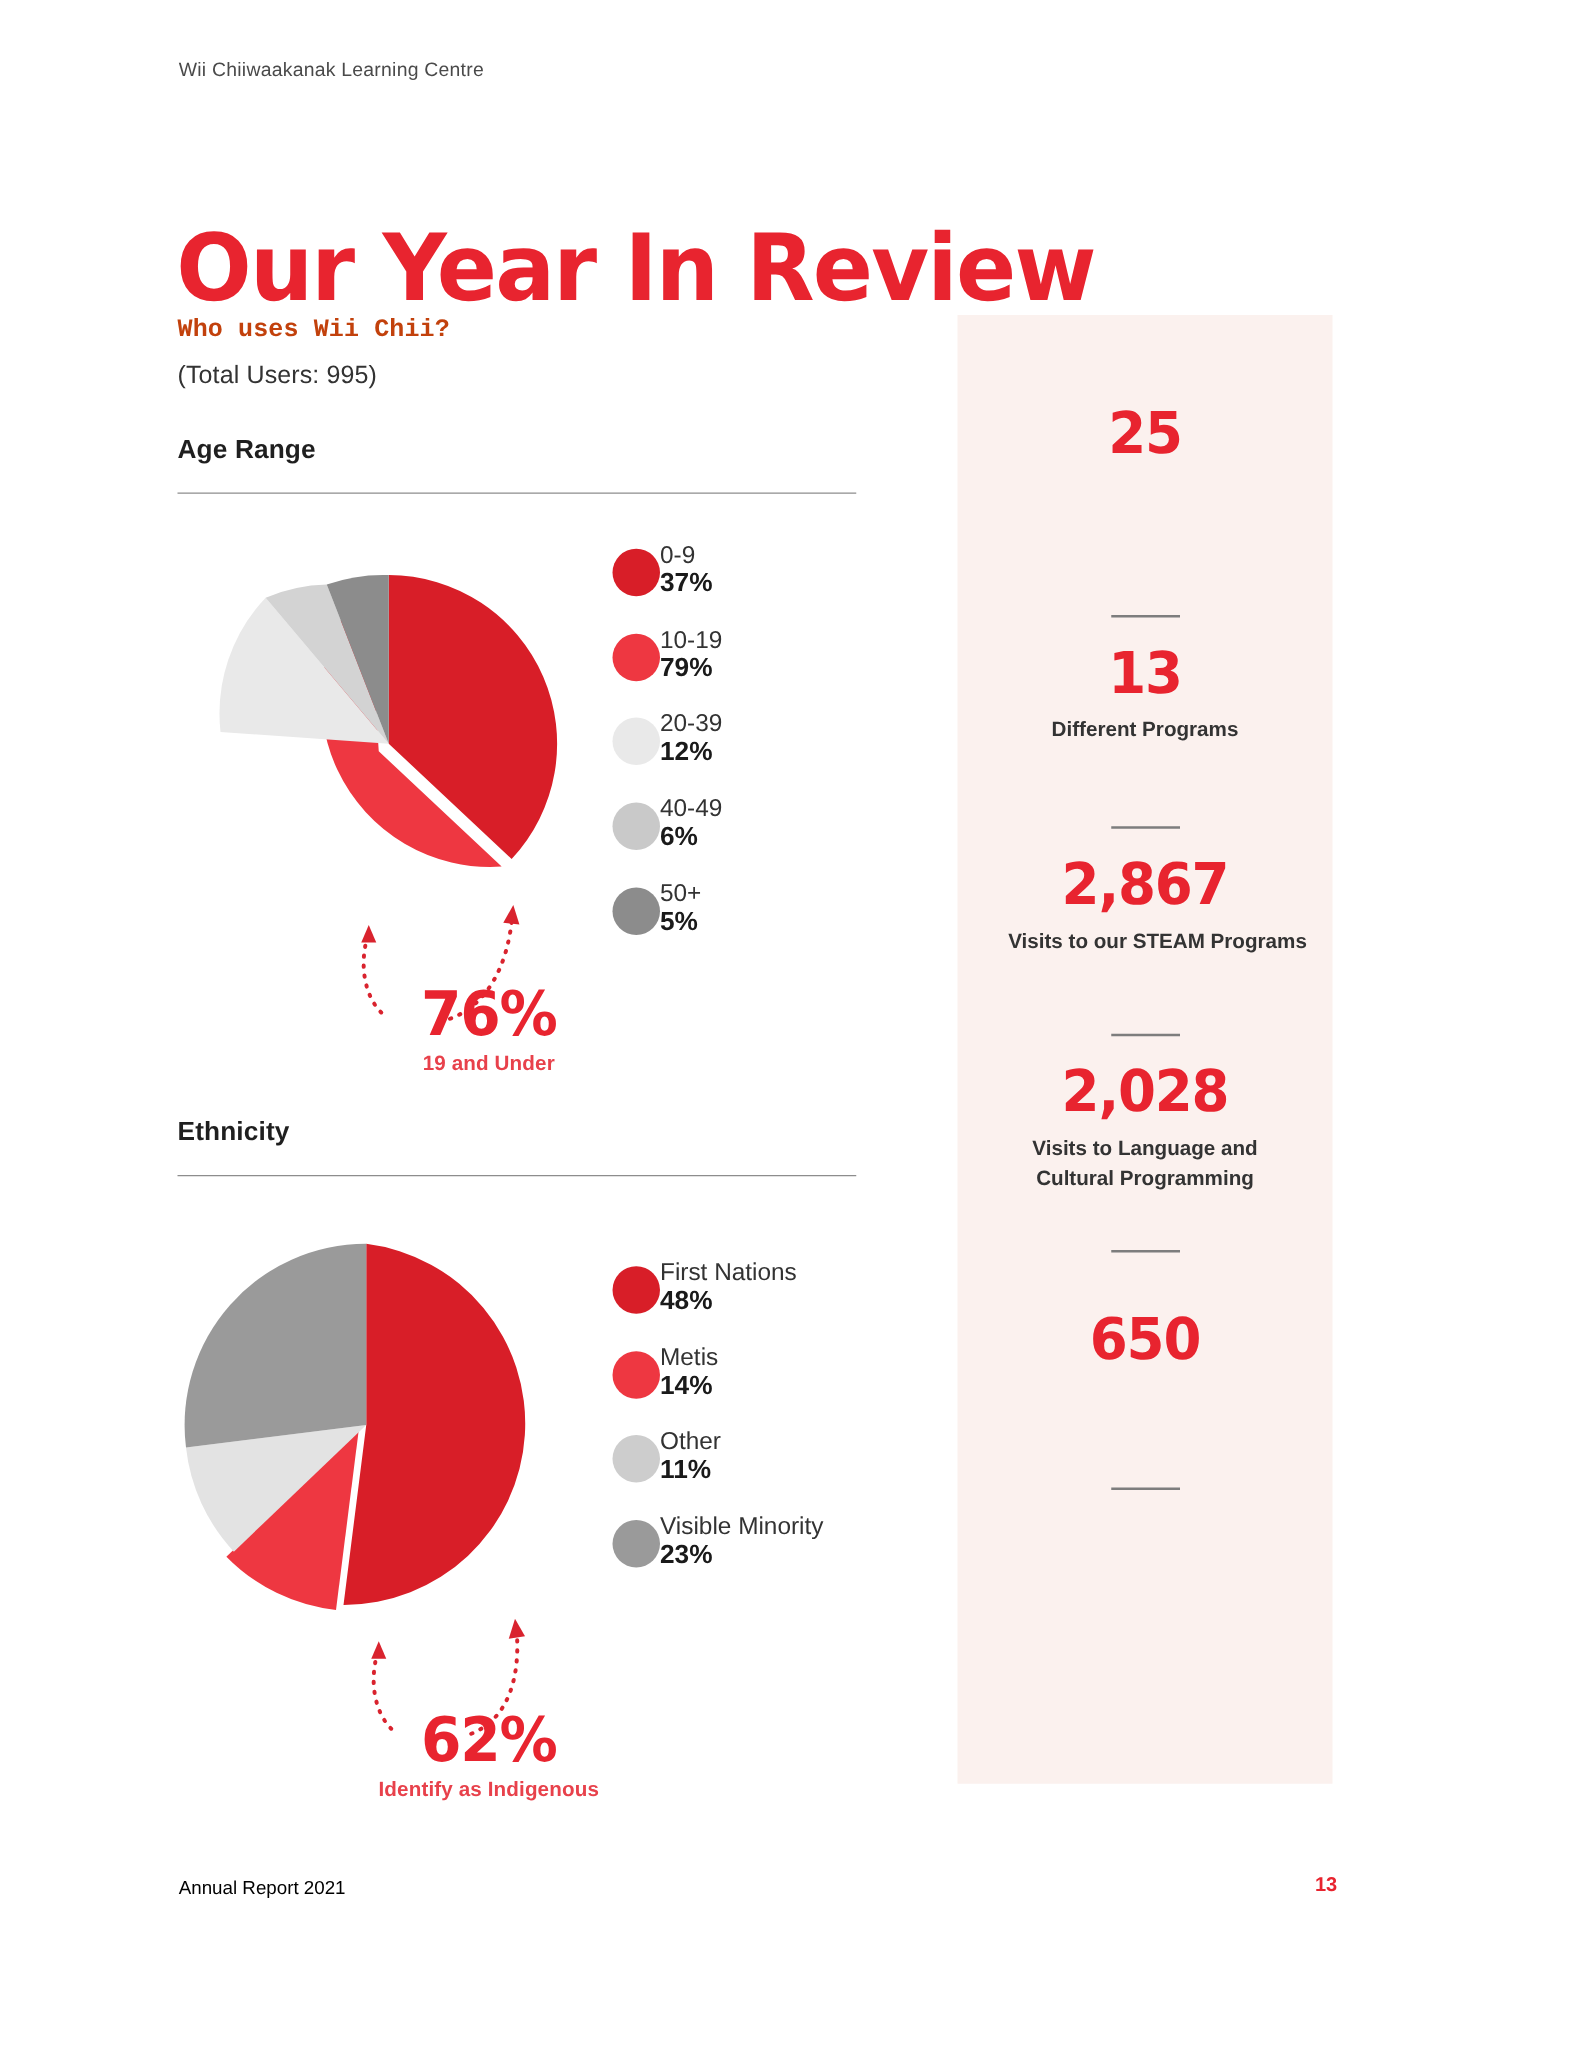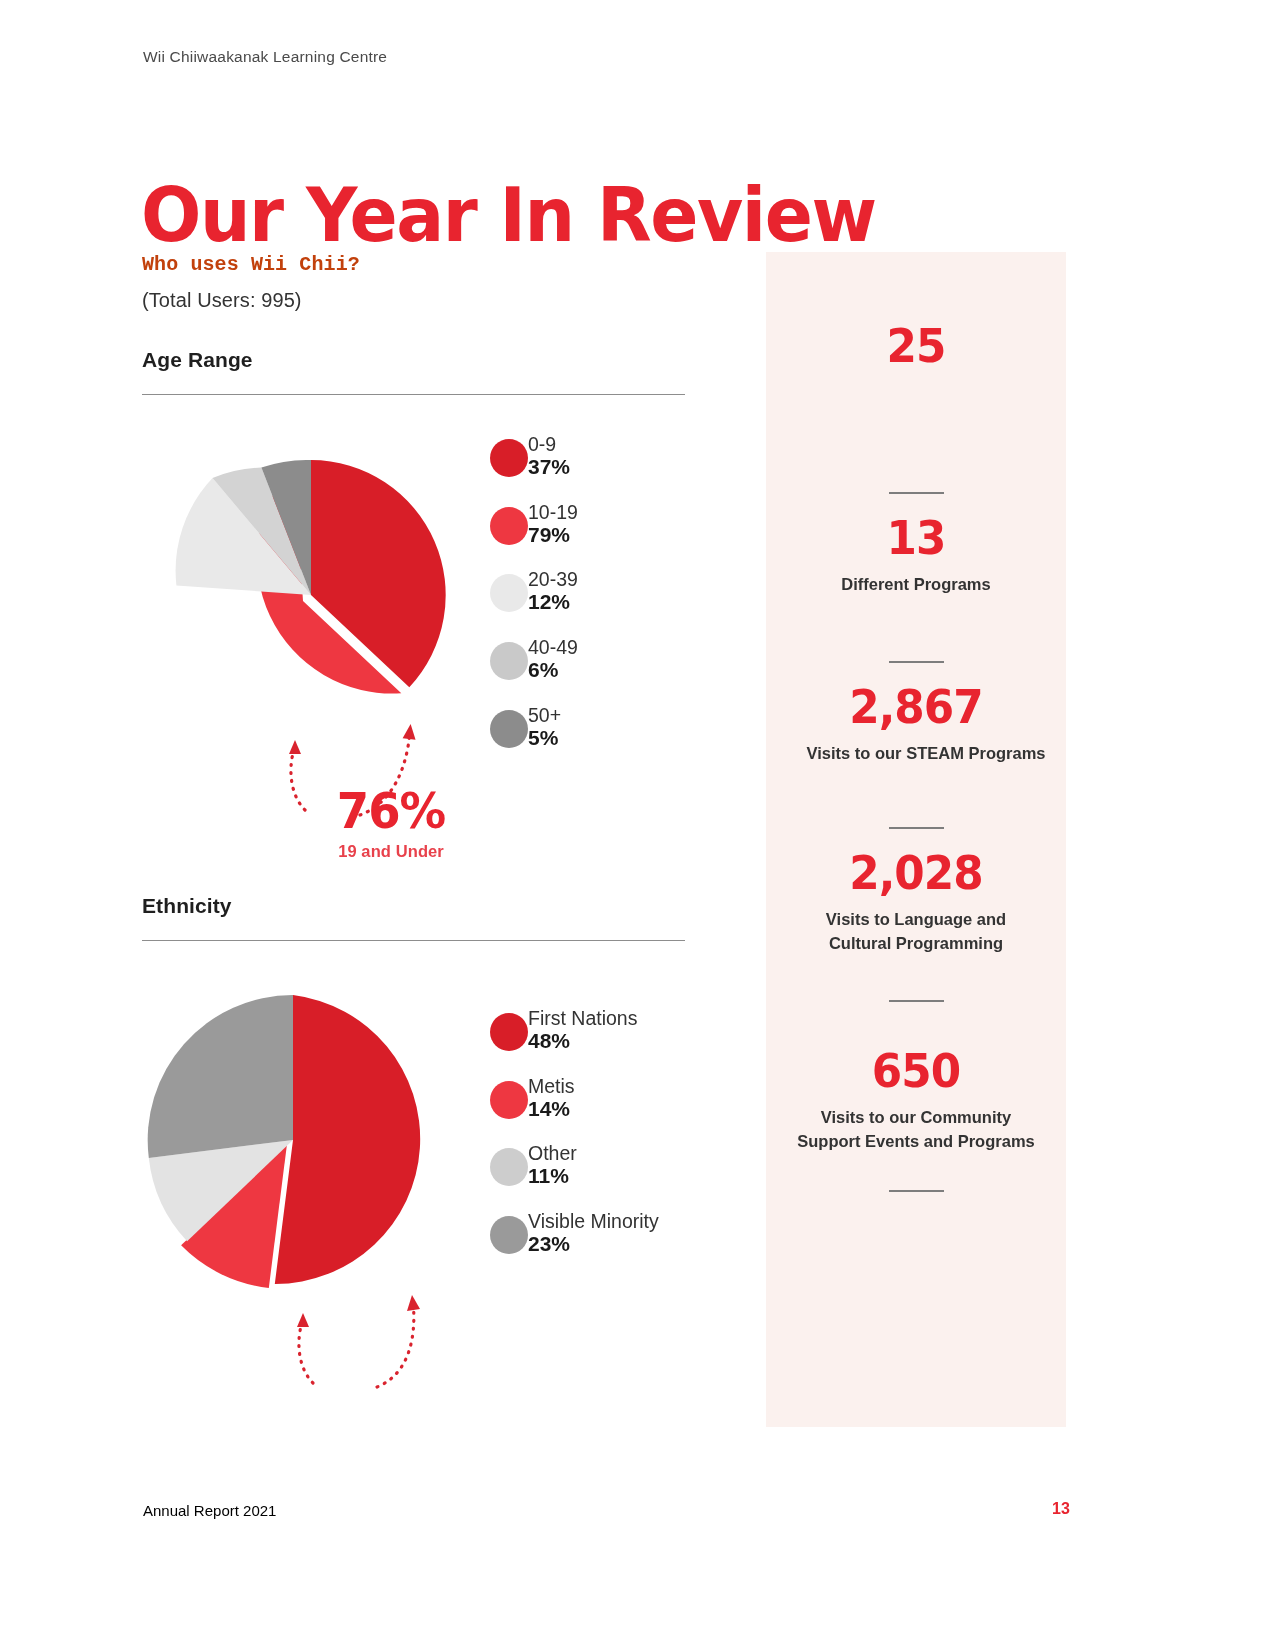--- a/index.html
+++ b/index.html
@@ -227,20 +227,24 @@
     </div>
   </div>
 
   <svg class="arrow" style="left:265px; top:1275px;" width="180" height="125">
     <path d="M 48 108 C 34 94 30 68 38 44" fill="none" stroke="#D9232E" stroke-width="3.2" stroke-linecap="round" stroke-dasharray="1 7"></path>
     <path d="M 38 38 l 6 14 l -12 0 z" fill="#D9232E"></path>
     <path d="M 112 112 C 142 100 152 66 148 26" fill="none" stroke="#D9232E" stroke-width="3.2" stroke-linecap="round" stroke-dasharray="1 7"></path>
     <path d="M 147 20 l 8 14 l -13 2 z" fill="#D9232E"></path>
   </svg>
 
+  <div class="callout" style="left:258px; top:1368px; width:266px;">
+    <div class="callout-num">62%</div>
+    <div class="callout-sub">Identify as Indigenous</div>
+  </div>
 
   <div class="stats-panel"></div>
 
   <div class="stat" style="left:766px; top:323px;">
     <div class="stat-num" style="font-size:46px;">25</div>
   </div>
   <div class="stat-div" style="top:492px;"></div>
 
   <div class="stat" style="left:766px; top:515px;">
     <div class="stat-num" style="font-size:46px;">13</div>
@@ -256,22 +260,20 @@
 
   <div class="stat" style="left:766px; top:850px;">
     <div class="stat-num" style="font-size:46px;">2,028</div>
     <div class="stat-label" style="white-space:pre-line;">Visits to Language and
 Cultural Programming</div>
   </div>
   <div class="stat-div" style="top:1000px;"></div>
 
   <div class="stat" style="left:766px; top:1048px;">
     <div class="stat-num" style="font-size:46px;">650</div>
-    <div class="stat-label" style="white-space:pre-line;">Visits to our Community
-Support Events and Programs</div>
   </div>
   <div class="stat-div" style="top:1190px;"></div>
 
 
   <div class="footer-left">Annual Report 2021</div>
   <div class="footer-right">13</div>
 
 </div>
 
 </body></html>

